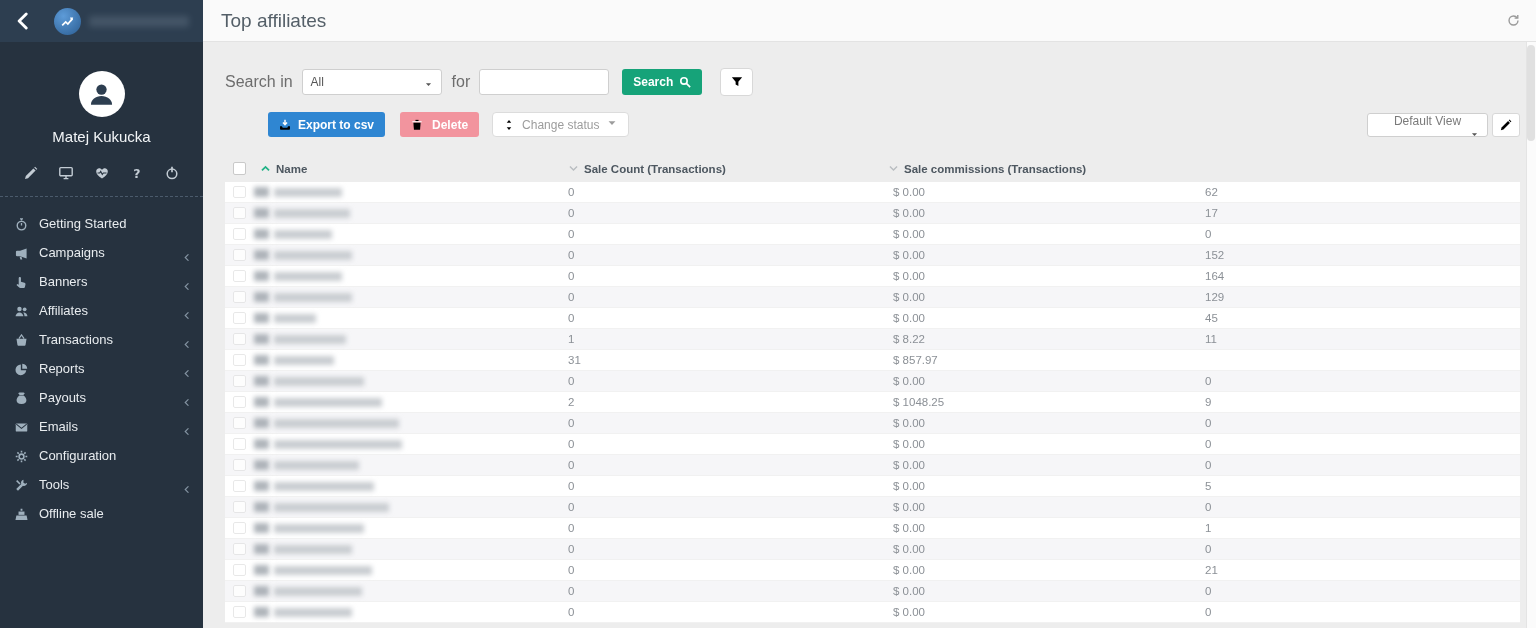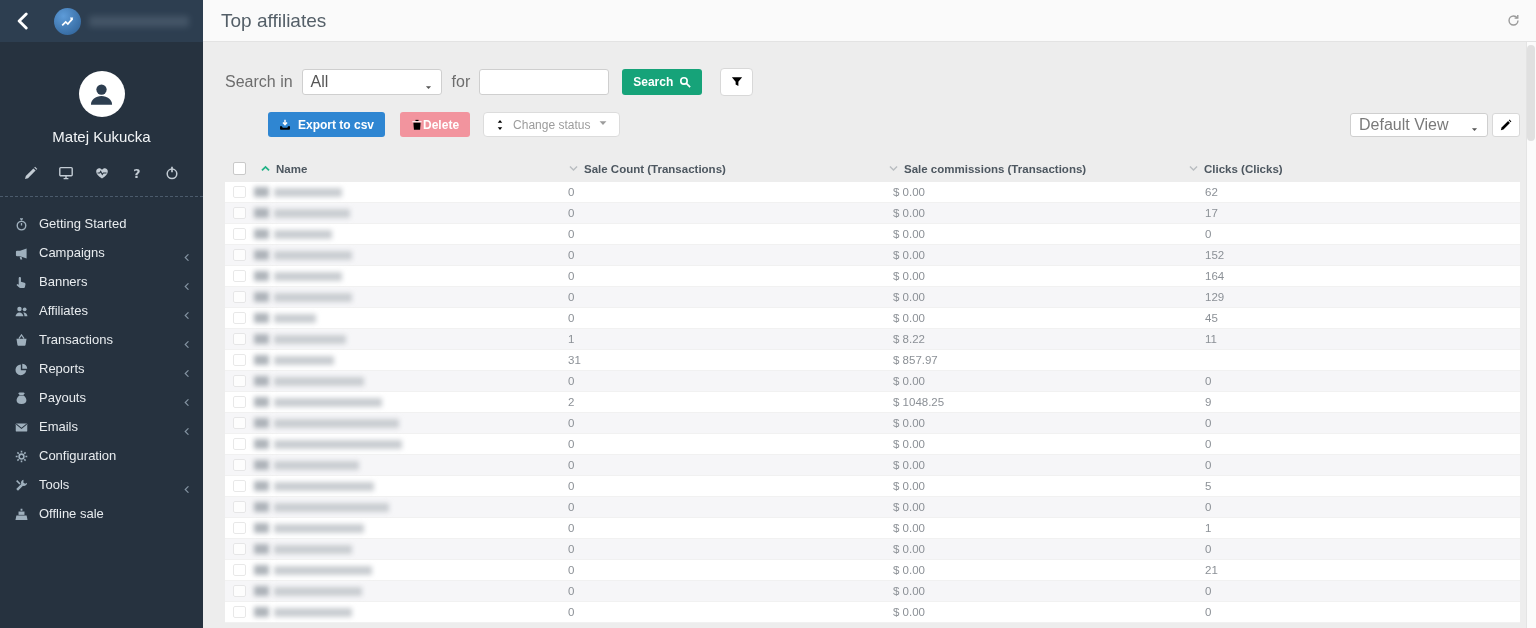--- a/index.html
+++ b/index.html
@@ -45,46 +45,46 @@
   .page-title { font-size:19px; color:#545f68; }
   .refresh-btn { position:absolute; right:15px; top:13px; width:14px; height:14px;
     color:#9a9a9a; cursor:pointer; }
   .refresh-btn svg { width:13px; height:13px; }
   .content { padding:26px 16px 0 22px; }
 
   
   .search-row { display:flex; align-items:center; height:28px; }
   .lbl { font-size:16px; color:#6d6d6d; }
   .select { background:#fff; border:1px solid #cfcfcf; border-radius:3px;
-    height:26px; display:flex; align-items:center; padding:0 8px; font-size:16px;
+    height:26px; display:flex; align-items:center; padding:0 8px; font-size:12px;
     color:#555; cursor:pointer; }
   .select .caret { margin-left:auto; width:9px; height:9px; color:#555; }
   .caret svg { width:9px; height:9px; fill:currentColor; }
   .sel-searchin { width:140px; margin:0 10px 0 9px; }
   .lbl-for { margin-right:9px; }
   .search-input { width:130px; height:26px; border:1px solid #cfcfcf; border-radius:3px;
     background:#fff; padding:0 6px; font-size:12px; color:#444; outline:none; }
   .btn { border:none; border-radius:3px; font-size:12px; display:inline-flex;
     align-items:center; cursor:pointer; font-family:inherit; }
   .btn svg { width:12px; height:12px; }
   .btn-search { background:var(--accent-green,#16a379); color:#fff; height:26px;
     padding:0 11px; margin-left:13px; font-weight:bold; gap:6px; }
   .btn-filter { background:#fff; border:1px solid #d8d8d8; border-radius:4px;
     width:33px; height:28px; margin-left:18px; justify-content:center; color:#3c4450; }
 
   
   .toolbar-row { margin-top:16px; display:flex; align-items:center; height:25px;margin-left:43px; }
   .btn-export { background:var(--accent-blue,#2f86d2); color:#fff; height:25px;
     padding:0 11px; font-weight:bold; gap:7px; }
   .btn-delete { background:var(--accent-pink,#f2949e); color:#fff; height:25px;
-    padding:0 11px; margin-left:15px; font-weight:bold; gap:0; }
+    padding:0 11px; margin-left:15px; font-weight:bold; gap:9px; }
   .btn-status { background:#fff; border:1px solid #dcdcdc; color:#9c9c9c; height:25px;
     padding:0 10px; margin-left:13px; gap:7px; border-radius:4px; }
   .toolbar-right { margin-left:auto; display:flex; align-items:center; }
-  .sel-view { width:138px; height:24px; color:#7a7a7a; }
+  .sel-view { width:121px; height:24px; color:#7a7a7a;flex-direction:column; }
   .btn-edit-view { background:#fff; border:1px solid #d8d8d8; border-radius:3px;
     width:28px; height:24px; margin-left:4px; justify-content:center; color:#8b8b8b; }
 
   
   .table { margin-top:18px; width:1295px; }
   .t-head { display:grid; grid-template-columns:343px 320px 300px 1fr;
     height:27px; align-items:center; }
   .h-cell { display:flex; align-items:center; font-size:11.5px; font-weight:bold;
     color:#4d5760; cursor:pointer; }
   .h-cell .sort { width:11px; height:11px; margin-right:5px; }
@@ -374,26 +374,20 @@
                 <path d="M2.5 4.5L7 9l4.5-4.5" fill="none" stroke="currentColor" stroke-width="1.8"></path>
               </svg></span>
             <span>Sale Count (Transactions)</span>
           </div>
           <div class="h-cell">
             <span class="sort sort-off"><svg viewBox="0 0 14 14">
                 <path d="M2.5 4.5L7 9l4.5-4.5" fill="none" stroke="currentColor" stroke-width="1.8"></path>
               </svg></span>
             <span>Sale commissions (Transactions)</span>
           </div>
-          <div class="h-cell">
-            <span class="sort sort-off"><svg viewBox="0 0 14 14">
-                <path d="M2.5 4.5L7 9l4.5-4.5" fill="none" stroke="currentColor" stroke-width="1.8"></path>
-              </svg></span>
-            <span>Clicks (Clicks)</span>
-          </div>
         </div>
       <div class="t-body" id="t-body">
           <div class="t-row">
             <div class="t-cell name-cell">
               <span class="cbx row-cbx"></span>
               <span class="blur-a"></span>
               <span class="blur-b" style="width:68px"></span>
             </div>
             <div class="t-cell">0</div>
             <div class="t-cell c-commission">$ 0.00</div>

